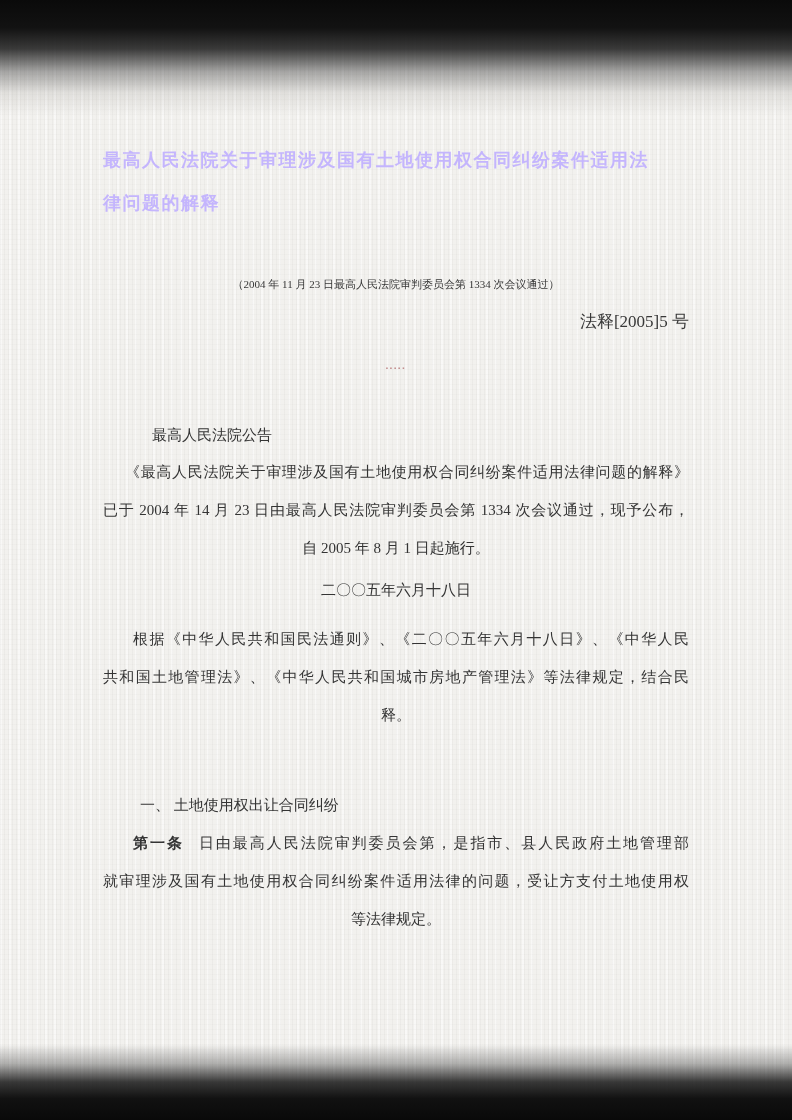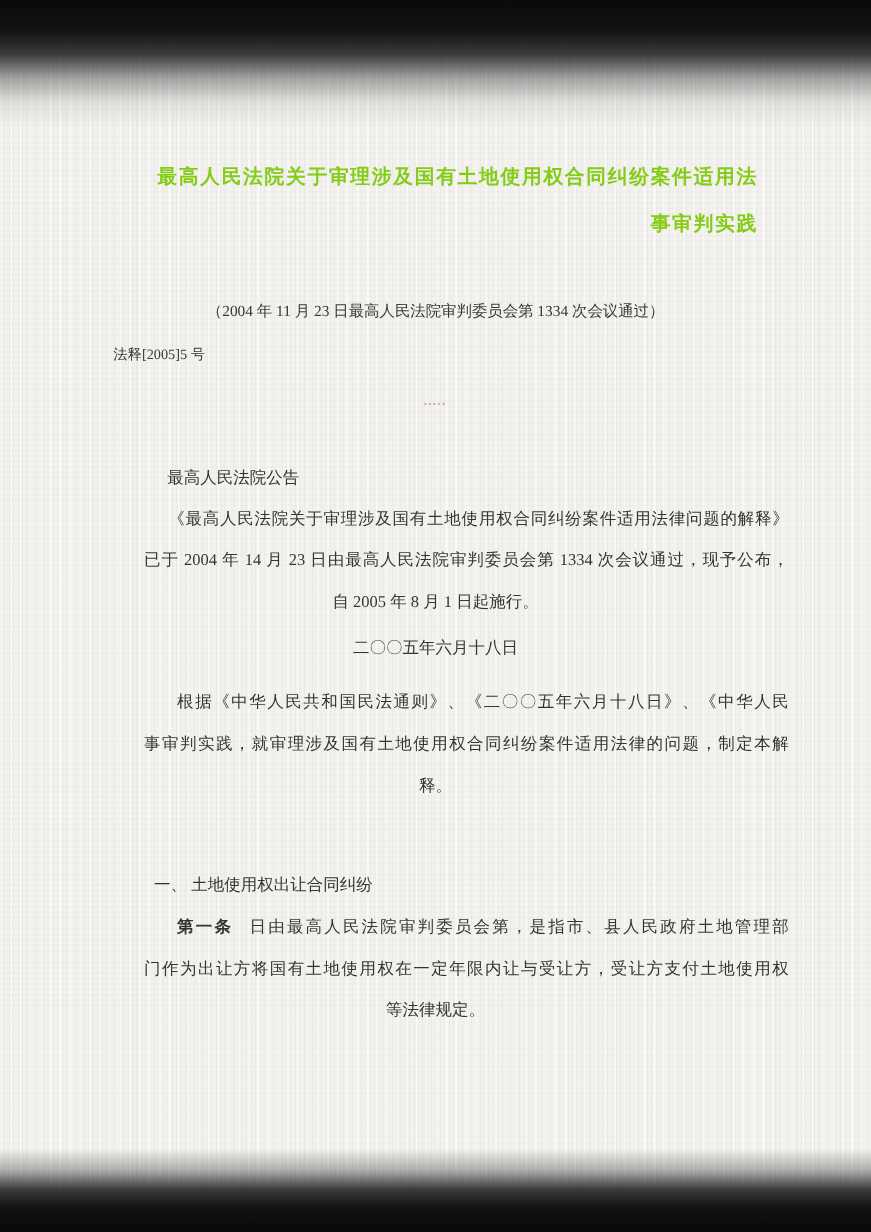--- a/index.html
+++ b/index.html
@@ -36,94 +36,94 @@
       rgba(90,90,90,0.45) 74%, rgba(242,241,238,0) 100%);
   }
   .content {
     position: absolute; left: 103px; top: 0;
     width: 586px; height: 100%;
     color: #343434;
     font-size: 15px;
   }
   .title {
     position: absolute; top: 139px; left: 0; width: 100%;
-    text-align: right;
-    font-size: 18px; font-weight: bold; color: #84cc16;
+    text-align: left;
+    font-size: 18px; font-weight: bold; color: #c4b5fd;
     line-height: 43px; letter-spacing: 1.5px;
   }
   .meeting {
     position: absolute; top: 274px; left: 0; width: 100%;
-    text-align: center; font-size: 14px; color: #383838; line-height: 20px;
+    text-align: center; font-size: 11px; color: #383838; line-height: 20px;
   }
   .docnum {
     position: absolute; top: 312px; left: 0; width: 100%;
-    text-align: left; font-size: 13px; color: #383838; line-height: 20px; font-family: Liberation Serif, serif;
+    text-align: right; font-size: 17px; color: #383838; line-height: 20px; font-family: Liberation Serif, serif;
   }
   .dots {
     position: absolute; top: 363px; left: 0; width: 100%;
     text-align: center; font-size: 6px; letter-spacing: 2px;
     line-height: 10px;
   }
   .announce-h {
     position: absolute; top: 416px; left: 0; width: 100%;
     padding-left: 49px; box-sizing: border-box; line-height: 38px;
   }
   .block { position: absolute; left: 0; width: 100%; }
   .p1 { top: 453px; }
   .dateline { top: 571px; line-height: 38px; text-align: center; }
   .p2 { top: 620px; }
   .section-h { top: 786px; padding-left: 37px; box-sizing: border-box; line-height: 38px; }
   .p3 { top: 824px; }
   .line { line-height: 38px; width: 100%; }
-  .jline { text-align: justify; text-align-last: justify; margin-left: 28px; }
+  .jline { text-align: justify; text-align-last: justify; }
   .lline { text-align: center; }
   .ind-b { padding-left: 22px; box-sizing: border-box; } 
   .ind-f { padding-left: 30px; box-sizing: border-box; } 
   .article-label { font-weight: bold; margin-right: 15px; }
 </style>
 </head>
 <body>
 
 <div class="canvas">
   <div class="paper"></div>
 
   <div class="content">
 
     <div class="title">
       <div>最高人民法院关于审理涉及国有土地使用权合同纠纷案件适用法</div>
-      <div>事审判实践</div>
+      <div>律问题的解释</div>
     </div>
 
     <div class="meeting">（2004 年 11 月 23 日最高人民法院审判委员会第 1334 次会议通过）</div>
 
     <div class="docnum">法释[2005]5 号</div>
 
     <div class="dots" style="color:#c08b8b;">▪▪▪▪▪</div>
 
     <div class="announce-h">最高人民法院公告</div>
 
     <div class="block p1">
       <div class="line jline ind-b">《最高人民法院关于审理涉及国有土地使用权合同纠纷案件适用法律问题的解释》</div>
       <div class="line jline">已于 2004 年 14 月 23 日由最高人民法院审判委员会第 1334 次会议通过，现予公布，</div>
       <div class="line lline">自 2005 年 8 月 1 日起施行。</div>
     </div>
 
     <div class="block dateline">二〇〇五年六月十八日</div>
 
     <div class="block p2">
       <div class="line jline ind-f">根据《中华人民共和国民法通则》、《二〇〇五年六月十八日》、《中华人民</div>
-      <div class="line jline">事审判实践，就审理涉及国有土地使用权合同纠纷案件适用法律的问题，制定本解</div>
+      <div class="line jline">共和国土地管理法》、《中华人民共和国城市房地产管理法》等法律规定，结合民</div>
       <div class="line lline">释。</div>
     </div>
 
     <div class="block section-h">一、 土地使用权出让合同纠纷</div>
 
     <div class="block p3">
       <div class="line jline ind-f"><span class="article-label">第一条</span><span>日由最高人民法院审判委员会第，是指市、县人民政府土地管理部</span></div>
-      <div class="line jline">门作为出让方将国有土地使用权在一定年限内让与受让方，受让方支付土地使用权</div>
+      <div class="line jline">就审理涉及国有土地使用权合同纠纷案件适用法律的问题，受让方支付土地使用权</div>
       <div class="line lline">等法律规定。</div>
     </div>
 
   </div>
 
   <div class="vignette-top"></div>
   <div class="vignette-bottom"></div>
 </div>
 
 </body></html>

